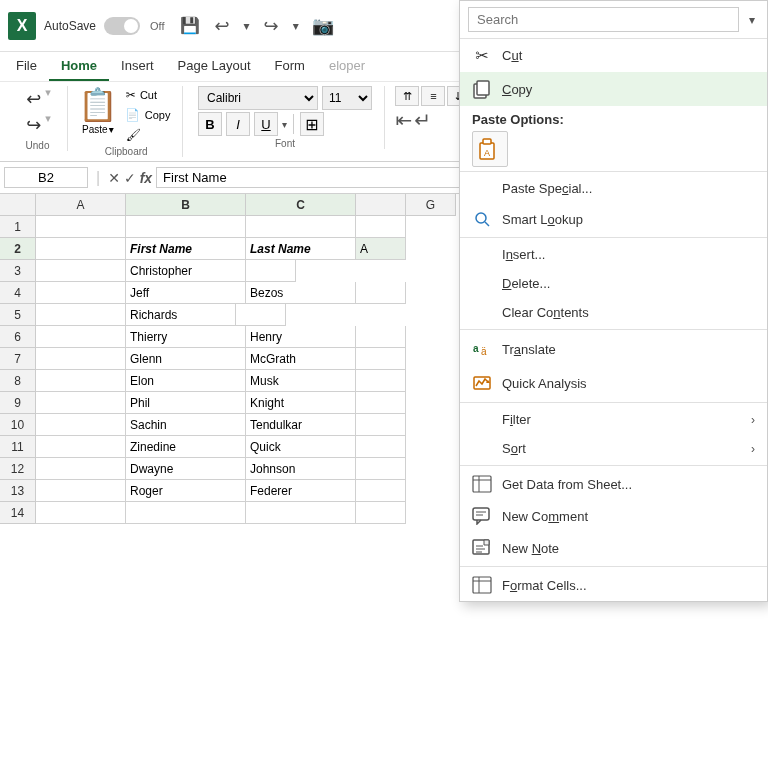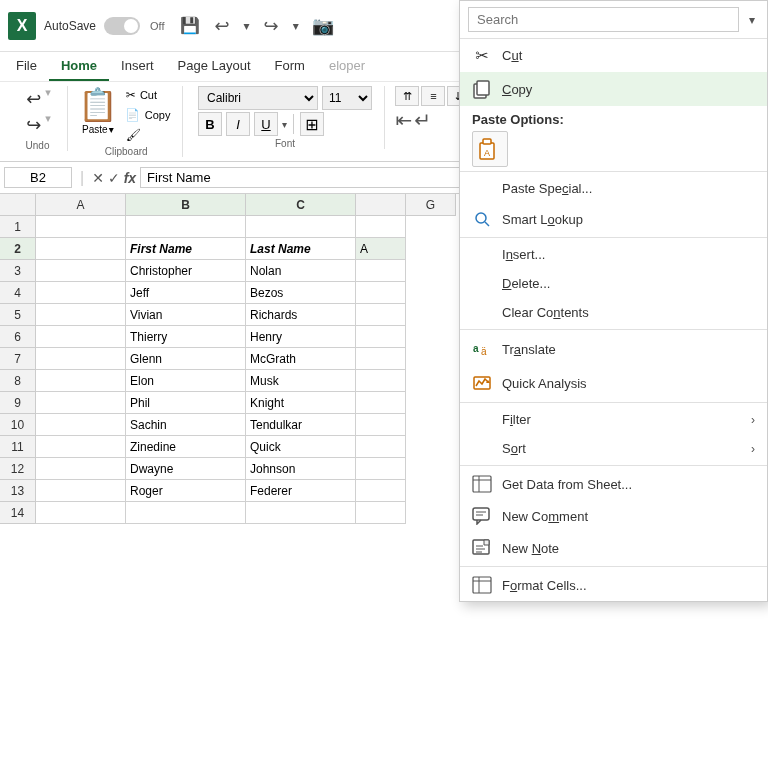--- a/index.html
+++ b/index.html
@@ -50,21 +50,21 @@
     .ribbon-group:last-child { border-right: none; }
     .ribbon-group-items { display: flex; gap: 4px; align-items: center; flex: 1; }
     .ribbon-group-label { font-size: 10px; color: #666; margin-top: 2px; }
 
     
     .formula-bar {
       display: flex; align-items: center; height: 32px;
       border-bottom: 1px solid #d0d0d0; background: #fff; padding: 0 4px; gap: 4px;
     }
     .cell-ref {
-      width: 68px; border: 1px solid #ccc; padding: 2px 6px;
+      width: 84px; border: 1px solid #ccc; padding: 2px 6px;
       font-size: 13px; display: flex; align-items: center; justify-content: center;
     }
     .formula-divider { color: #ccc; font-size: 16px; padding: 0 4px; }
     .formula-icons { display: flex; gap: 4px; color: #555; font-size: 14px; }
     .formula-input {
       flex: 1; border: 1px solid #ccc; padding: 2px 6px; font-size: 13px;
     }
 
     
     .spreadsheet { display: flex; flex-direction: column; position: relative; }
@@ -330,34 +330,32 @@
         <div class="row-header active" style="height: 22px;">2</div>
         <div class="cell col-a"></div>
         <div class="cell col-b header-cell selected">First Name</div>
         <div class="cell col-c header-cell selected">Last Name</div>
         <div class="cell selected" style="width: 50px;">A</div>
       </div>
       <div style="display: flex;">
         <div class="row-header" style="height: 22px;">3</div>
         <div class="cell col-a"></div>
         <div class="cell col-b">Christopher</div>
-        <div class="cell col-c">Nolan</div>
         <div class="cell" style="width: 50px;"></div>
       </div>
       <div style="display: flex;">
         <div class="row-header" style="height: 22px;">4</div>
         <div class="cell col-a"></div>
         <div class="cell col-b">Jeff</div>
         <div class="cell col-c">Bezos</div>
         <div class="cell" style="width: 50px;"></div>
       </div>
       <div style="display: flex;">
         <div class="row-header" style="height: 22px;">5</div>
         <div class="cell col-a"></div>
-        <div class="cell col-b">Vivian</div>
         <div class="cell col-c">Richards</div>
         <div class="cell" style="width: 50px;"></div>
       </div>
       <div style="display: flex;">
         <div class="row-header" style="height: 22px;">6</div>
         <div class="cell col-a"></div>
         <div class="cell col-b">Thierry</div>
         <div class="cell col-c">Henry</div>
         <div class="cell" style="width: 50px;"></div>
       </div>

